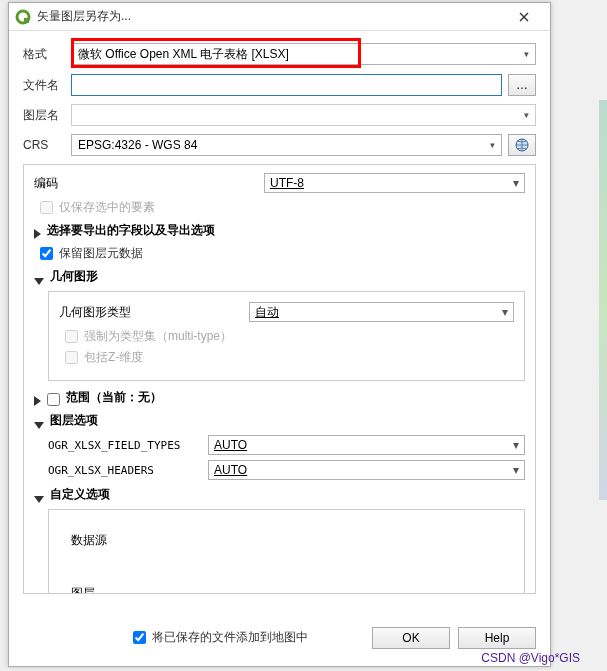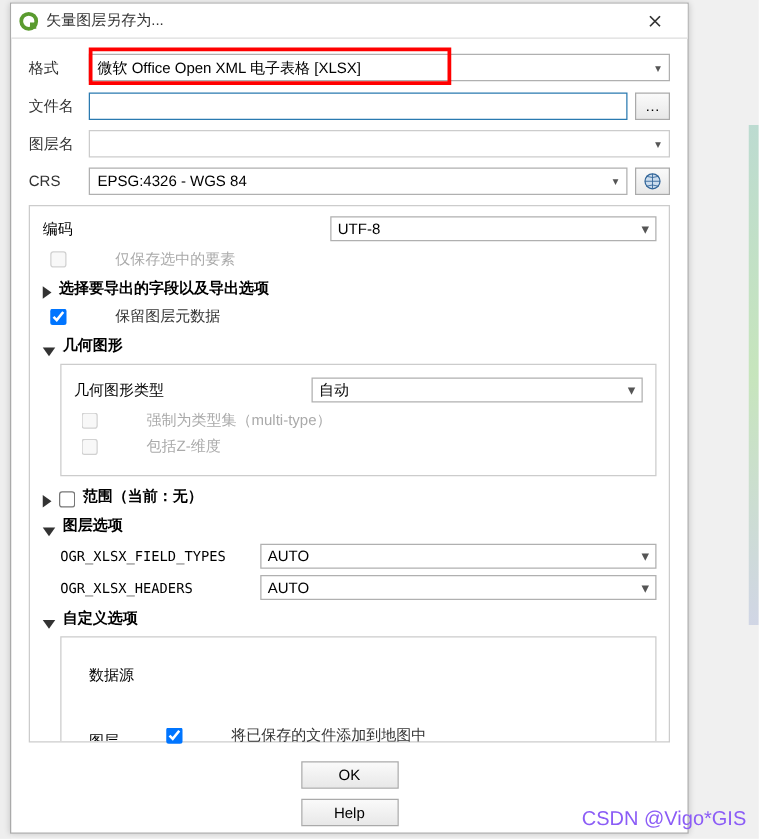--- a/index.html
+++ b/index.html
@@ -14,37 +14,37 @@
 .row label { width: 48px; color: #333; }
 .combo { flex: 1; height: 22px; border: 1px solid #b0b0b0; background: #fff; padding: 0 20px 0 6px; display: flex; align-items: center; position: relative; font-family: "SimSun", monospace; }
 .combo::after { content: "▾"; position: absolute; right: 5px; color: #555; }
 .red-annot { border: 3px solid #f00; padding: 2px; margin: -5px 0 4px 48px; width: 290px; position: relative; top: -30px; height: 30px; margin-bottom: -24px; pointer-events: none; }
 .text-input { flex: 1; height: 22px; border: 1px solid #2a7ab0; background: #fff; padding: 0 4px; }
 .browse-btn { width: 28px; height: 22px; margin-left: 6px; border: 1px solid #aaa; background: linear-gradient(#fafafa,#e8e8e8); display: flex; align-items: center; justify-content: center; cursor: pointer; }
 .crs-btn { width: 28px; height: 22px; margin-left: 6px; border: 1px solid #aaa; background: linear-gradient(#fafafa,#e8e8e8); cursor: pointer; display:flex; align-items:center; justify-content:center;}
 .scroll { border: 1px solid #ccc; margin-top: 8px; height: 430px; overflow-y: auto; padding: 8px 10px; }
 .srow { display: flex; align-items: center; margin-bottom: 6px; }
 .srow .slabel { width: 230px; }
-.combo-s { flex: 1; height: 20px; border: 1px solid #b0b0b0; background: #fff; padding: 0 18px 0 5px; position: relative; display: flex; align-items: center; }
+.combo-s { flex: 1; height: 20px; border: 1px solid #b0b0b0; background: #fff; padding: 0 18px 0 5px; position: relative; display: flex; align-items: center; text-decoration: underline; }
 .combo-s::after { content: "▾"; position: absolute; right: 5px; color: #555; }
-.chk { display: flex; align-items: center; margin: 4px 0 4px 6px; color: #333; gap: 33px; }
+.chk { display: flex; align-items: center; margin: 4px 0 4px 6px; color: #333; }
 .chk.disabled { color: #aaa; }
 .chk input { margin-right: 6px; }
 .section { display: flex; align-items: flex-end; margin: 6px 0; font-weight: bold; }
 .tri { display: inline-block; width: 0; height: 0; margin-right: 6px; }
 .tri.right { border-top: 5px solid transparent; border-bottom: 5px solid transparent; border-left: 7px solid #333; }
 .tri.down { border-left: 5px solid transparent; border-right: 5px solid transparent; border-top: 7px solid #333; }
 .inset { border: 1px solid #ccc; margin: 4px 0 8px 14px; padding: 10px; }
 .inset .srow .slabel { width: 190px; }
 .optrow { display: flex; align-items: center; margin: 5px 0 5px 14px; }
 .optrow .olabel { width: 160px; font-family: monospace; font-size: 11px; }
-.footer { position: absolute; bottom: 5px; left: 0; right: 0; padding: 0 14px; display: flex; align-items: center; justify-content: flex-end; gap: 8px; flex-direction: column; }
+.footer { position: absolute; bottom: 16px; left: 0; right: 0; padding: 0 14px; display: flex; align-items: center; justify-content: flex-end; gap: 8px; }
 .footer .chk { margin-right: auto; margin-left: 110px; }
 .btn { width: 78px; height: 22px; border: 1px solid #aaa; background: linear-gradient(#fafafa,#e8e8e8); cursor: pointer; }
-.watermark { position: absolute; bottom: 6px; right: 10px; color: #8b5cf6; font-size: 16px; }
+.watermark { position: absolute; bottom: 6px; right: 27px; color: #4c1d95; font-size: 12px; }
 .bg-side { position: absolute; right: 598px; top: 0; width: 9px; height: 671px; background: #eee; }
 .bg-r { position: absolute; right: 0; top: 100px; width: 8px; height: 400px; background: linear-gradient(#4a8, #6c4, #89c); opacity:.3;}
 .mono { font-family: "SimSun", monospace; }
 </style>
 </head>
 <body>
 
 <div class="bg-side"></div>
 <div class="bg-r"></div>
 

